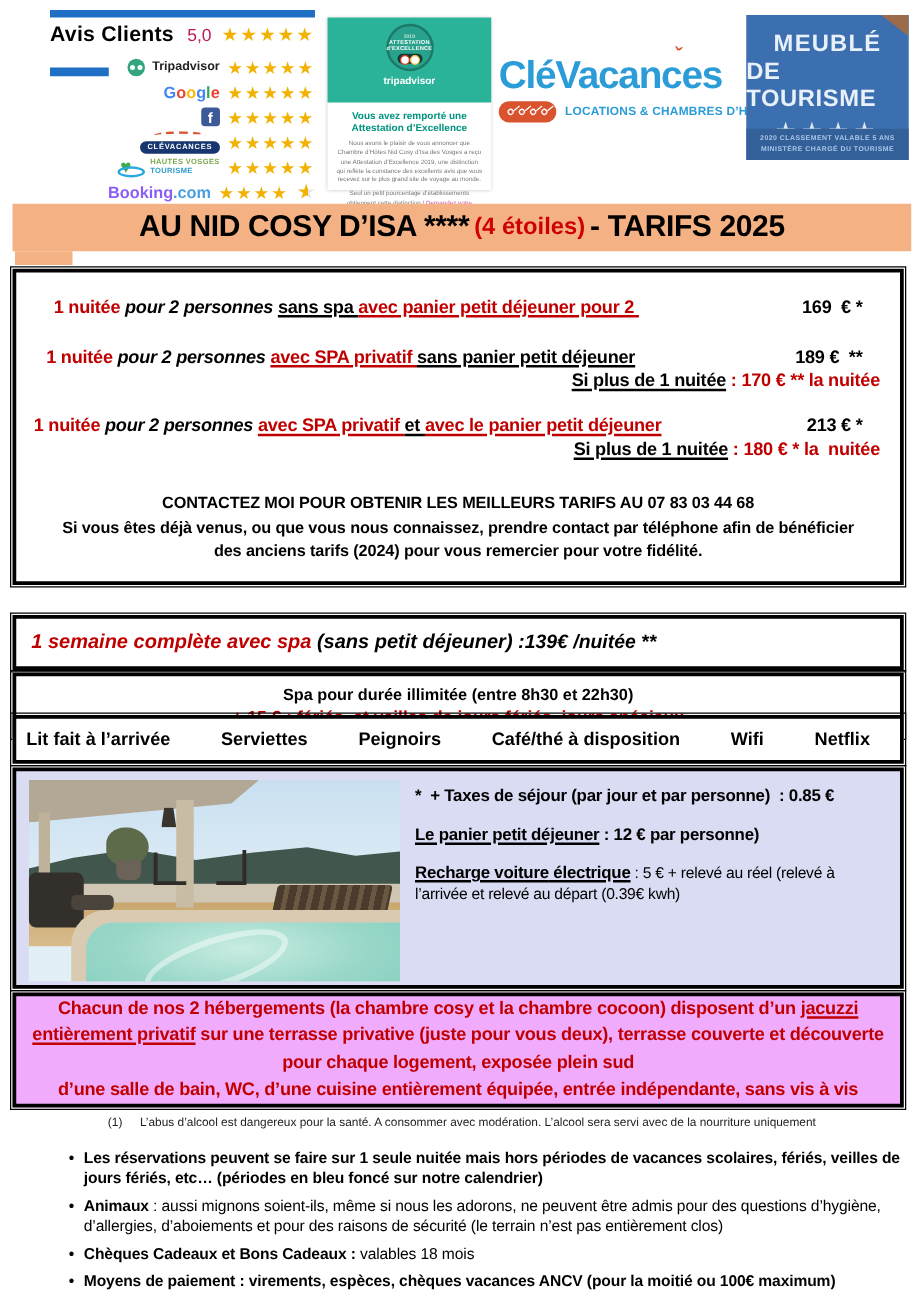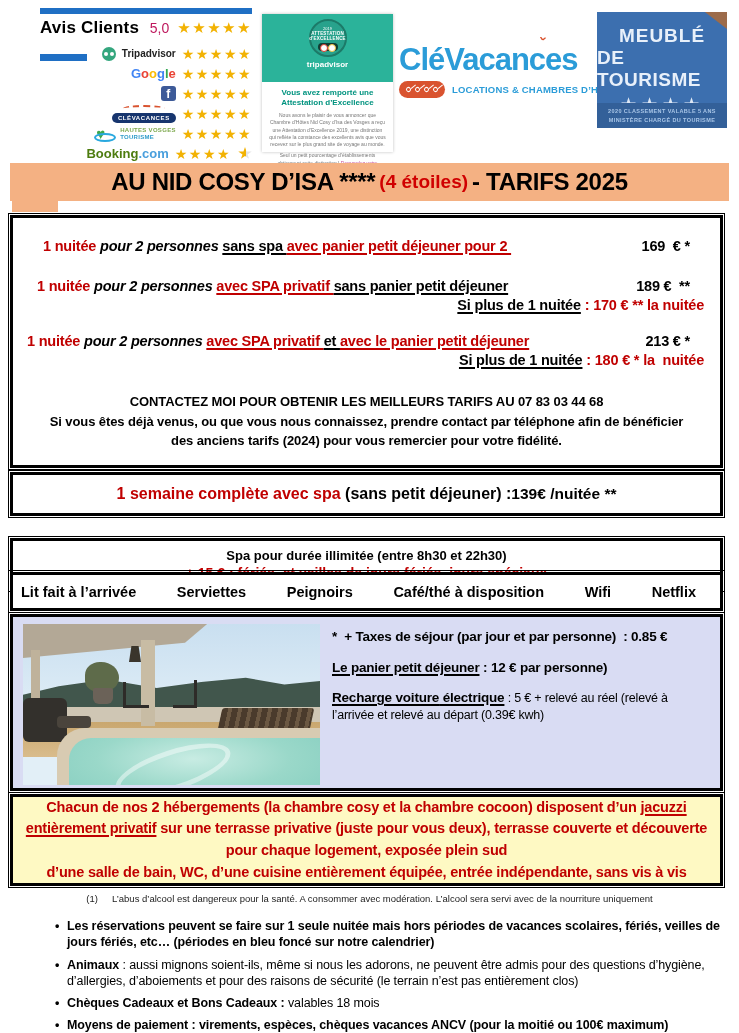--- a/index.html
+++ b/index.html
@@ -29,21 +29,21 @@
   .clv-small-box { background:#17356E; color:#fff; font-size:6px; font-weight:bold; letter-spacing:.6px;
                    border-radius:6px; padding:2px 6px; }
   .hv-logo { display:flex; align-items:center; gap:4px; }
   .hv-heart { position:relative; width:22px; height:18px; }
   .hv-heart .heart { position:absolute; left:2px; top:0; font-size:15px; color:#3FA94F; }
   .hv-heart .ring { position:absolute; left:0; top:8px; width:22px; height:9px; border:2px solid #29A8DF; border-radius:50%; }
   .hv-text { display:flex; flex-direction:column; line-height:1.1; }
   .hv-l1 { font-size:6px; font-weight:bold; color:#7CA84C; letter-spacing:.3px; }
   .hv-l2 { font-size:6px; font-weight:bold; color:#2E9BC9; letter-spacing:.3px; }
   .booking-word { font-size:13px; font-weight:bold; }
-  .booking-b1 { color:#4d7c0f; } .booking-b2 { color:#499FDD; }
+  .booking-b1 { color:#8b5cf6; } .booking-b2 { color:#499FDD; }
   .star-half { display:inline-block; width:14px; height:13px; margin-left:1px; vertical-align:-1px;
     clip-path:polygon(50% 0%,61% 35%,98% 35%,68% 57%,79% 91%,50% 70%,21% 91%,32% 57%,2% 35%,39% 35%);
     background:linear-gradient(90deg,#F2B203 58%,#E3E3E3 58%); }
 
   .attestation { position:absolute; left:262px; top:14px; width:131px; height:138px; background:#fff;
                  box-shadow:0 0 3px rgba(0,0,0,.25); font-family:"Liberation Sans",sans-serif; }
   .att-green { background:#2BB39A; height:68px; display:flex; flex-direction:column; align-items:center; padding-top:5px; }
   .att-medal { width:38px; height:38px; border-radius:50%; background:#28A28C; border:2px solid #1C7A68;
                display:flex; flex-direction:column; align-items:center; justify-content:center; }
   .att-medal-year { font-size:4px; color:#fff; }
@@ -97,21 +97,21 @@
            font-size:14.5px; font-weight:bold; letter-spacing:-.2px; }
   .pline .txt { white-space:pre; }
   .pline .price { white-space:pre; padding-right:16px; font-size:14.5px; }
   .subline { text-align:right; font-size:14.5px; font-weight:bold; padding-right:2px; margin-top:3px; letter-spacing:-.2px; }
   .l1 { margin-left:16px; }
   .l2 { margin-top:24px; margin-left:10px; }
   .l3 { margin-top:20px; margin-left:0; }
   .contact1 { text-align:center; font-size:13px; font-weight:bold; margin-top:26px; letter-spacing:-.1px; }
   .contact2 { text-align:center; font-size:13px; font-weight:bold; margin-top:4px; line-height:1.45; padding:0 12px; letter-spacing:-.1px; }
 
-  .box2 { top:472px; height:44px; display:flex; align-items:center; justify-content:center; padding:0 10px 0 12px; white-space:nowrap; }
+  .box2 { top:492px; height:44px; display:flex; align-items:center; justify-content:flex-start; padding:0 10px 0 12px; white-space:nowrap;font-style:italic; }
   .week-left { font-size:16px; font-weight:bold; }
   .week-price { font-size:15.5px; font-weight:bold; padding-right:2px; }
 
   .box3 { top:538px; height:52px; display:flex; flex-direction:column; align-items:center; justify-content:center; gap:2px; }
   .spa-l1 { font-size:13px; font-weight:bold; }
   .spa-l2 { font-size:14px; font-weight:bold; color:#C00000; }
 
   .box4 { top:572px; height:39px; display:flex; align-items:center; justify-content:space-between; padding:0 24px 0 8px; }
   .amenity { font-size:14.5px; font-weight:bold; white-space:nowrap; }
 
@@ -139,21 +139,21 @@
               background:radial-gradient(ellipse at 45% 30%, #C8ECE3 0%, #9AD8C9 45%, #7CC9BB 100%); }
   .ph-swirl { position:absolute; left:90px; top:126px; width:120px; height:40px; border:5px solid rgba(255,255,255,.45); border-radius:50%; transform:rotate(-18deg); }
 
   .notes { flex:1; padding-top:4px; }
   .tax { color:#000000; font-weight:bold; font-size:13.5px; white-space:pre; line-height:1.35; letter-spacing:-.2px; }
   .basket { margin-top:14px; font-size:13.5px; font-weight:bold; letter-spacing:-.2px; }
   .ev { margin-top:14px; font-size:12.5px; line-height:1.3; letter-spacing:-.2px; }
   .champagne { margin-top:10px; text-align:center; font-size:13.5px; font-weight:bold; letter-spacing:-.2px; }
   .champagne .sup { font-size:9px; }
 
-  .box6 { top:794px; height:92px; background:#fef9c3; display:flex; flex-direction:column; justify-content:center; padding:4px 10px; }
+  .box6 { top:794px; height:92px; background:#f0abfc; display:flex; flex-direction:column; justify-content:center; padding:4px 10px; }
   .hl { color:#C00000; font-weight:bold; font-size:14.5px; text-align:center; line-height:1.5; letter-spacing:-.2px; }
 
   .footnote { position:absolute; left:0; top:893px; width:100%; text-align:center; font-size:9.5px; color:#222; }
   .footnote .mark { margin-right:14px; }
 
   .bullets { position:absolute; left:55px; top:918px; width:668px; }
   .bullet-item { display:flex; font-size:12.5px; line-height:1.3; margin-bottom:6px; letter-spacing:-.1px; }
   .bullet-dot { width:12px; flex:0 0 auto; font-weight:bold; }
 </style>
 </head>

